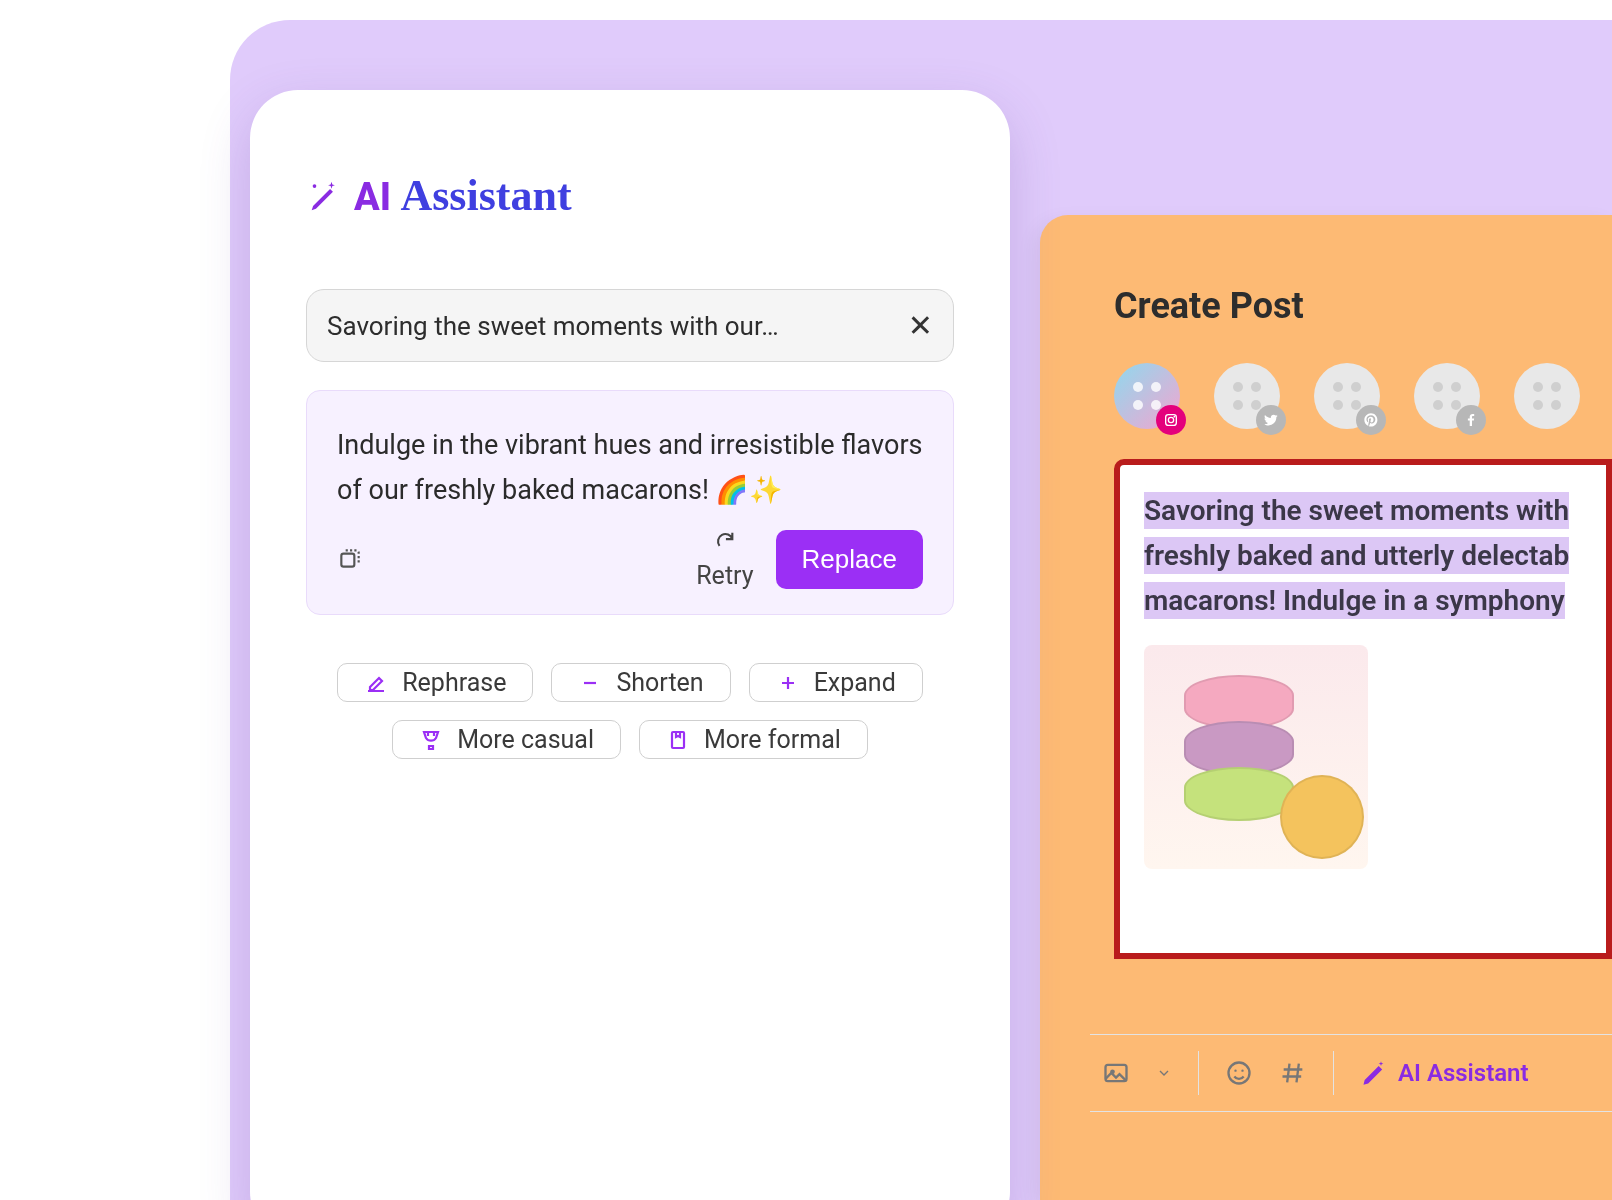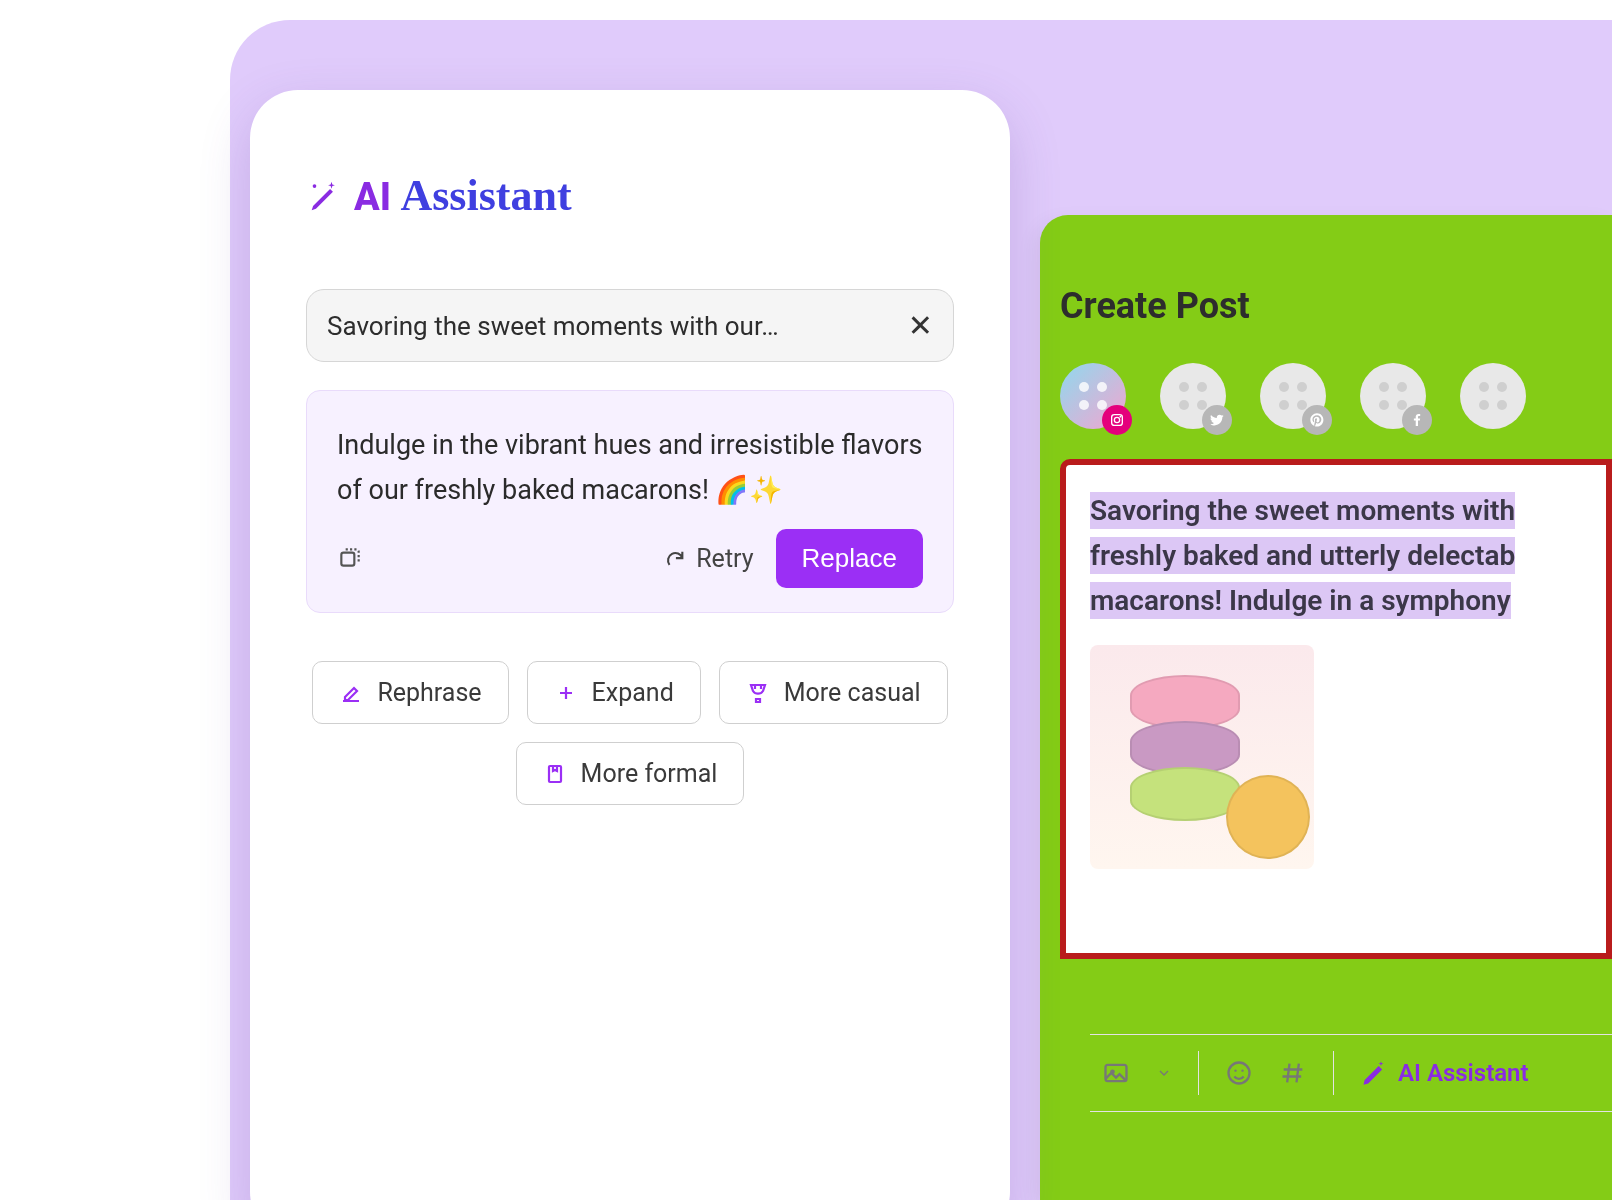--- a/index.html
+++ b/index.html
@@ -19,23 +19,23 @@
   bottom: 0;
   background: #e0cbfb;
   border-radius: 60px 0 0 0;
 }
 .create-post {
   position: absolute;
   left: 1040px;
   top: 215px;
   right: 0;
   bottom: 0;
-  background: #84cc16;
+  background: #fdba74;
   border-radius: 28px 0 0 0;
-  padding: 70px 0 0 20px;
+  padding: 70px 0 0 74px;
   box-shadow: -6px 6px 20px rgba(0,0,0,0.06);
 }
 .cp-title {
   font-size: 36px;
   font-weight: 700;
   color: #2d2d2d;
   margin-bottom: 36px;
 }
 .cp-accounts {
   display: flex;
@@ -209,20 +209,21 @@
   display: flex;
   align-items: center;
   justify-content: space-between;
 }
 .ra-left svg { width: 26px; height: 26px; stroke: #555; fill: none; stroke-width: 2; }
 .ra-right { display: flex; align-items: center; gap: 22px; }
 .retry {
   display: flex; align-items: center; gap: 10px;
   font-size: 25px; color: #444;
   cursor: pointer;
+  flex-direction: column;
 }
 .retry svg { width: 22px; height: 22px; stroke: #444; fill: none; stroke-width: 2.3; }
 .replace-btn {
   background: #9b2ff5;
   color: #fff;
   font-size: 26px;
   font-weight: 500;
   border: none;
   border-radius: 10px;
   padding: 14px 26px;
@@ -232,21 +233,21 @@
 .action-pills {
   display: flex;
   flex-wrap: wrap;
   gap: 18px;
   justify-content: center;
 }
 .pill {
   border: 1px solid #cfcfcf;
   border-radius: 10px;
   background: #fff;
-  padding: 16px 26px;
+  padding: 4px 26px;
   display: flex;
   align-items: center;
   gap: 14px;
   font-size: 25px;
   color: #3a3a3a;
   cursor: pointer;
 }
 .pill svg { width: 24px; height: 24px; }
 .pill .pi { stroke: #9b2ff5; fill: none; stroke-width: 2.2; }
 
@@ -412,20 +413,26 @@
 
   <div class="action-pills">
     <div class="pill">
       <svg class="pi" viewBox="0 0 24 24">
           <path d="M4 20h16M6 16l9-9 3 3-9 9H6v-3z"></path>
         </svg>
       <span>Rephrase</span>
     </div>
     <div class="pill">
       <svg class="pi" viewBox="0 0 24 24">
+          <path d="M6 12h12"></path>
+        </svg>
+      <span>Shorten</span>
+    </div>
+    <div class="pill">
+      <svg class="pi" viewBox="0 0 24 24">
           <path d="M12 6v12M6 12h12"></path>
         </svg>
       <span>Expand</span>
     </div>
     <div class="pill">
       <svg class="pi" viewBox="0 0 24 24">
           <path d="M5 4h14l-2 6a6 6 0 01-10 0L5 4zM9 4v4M15 4v4M10 18h4v3h-4z"></path>
         </svg>
       <span>More casual</span>
     </div>

